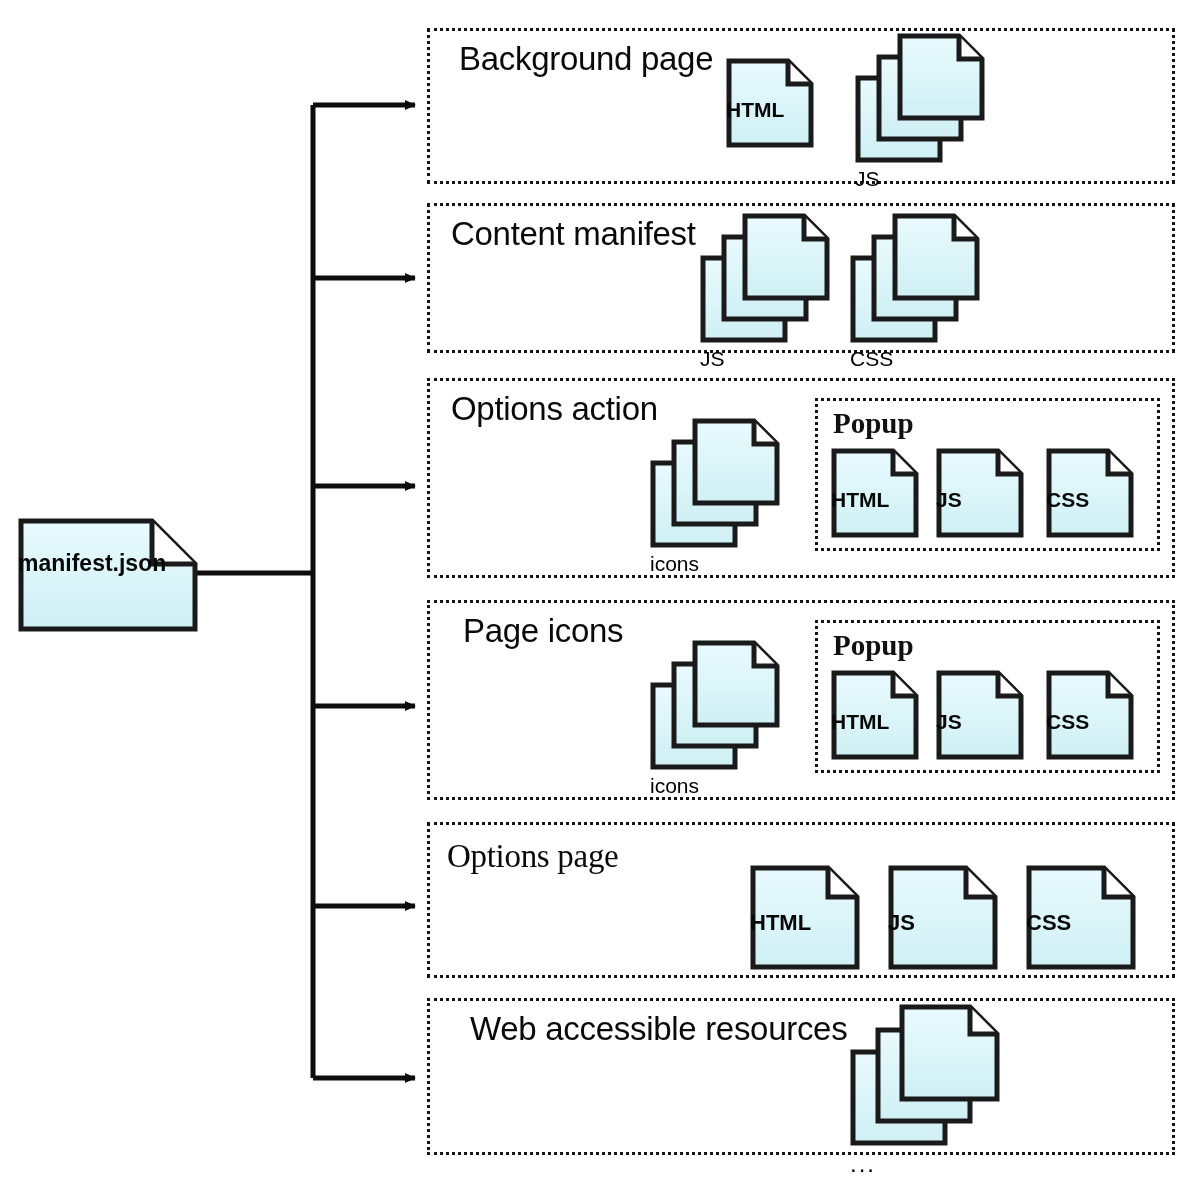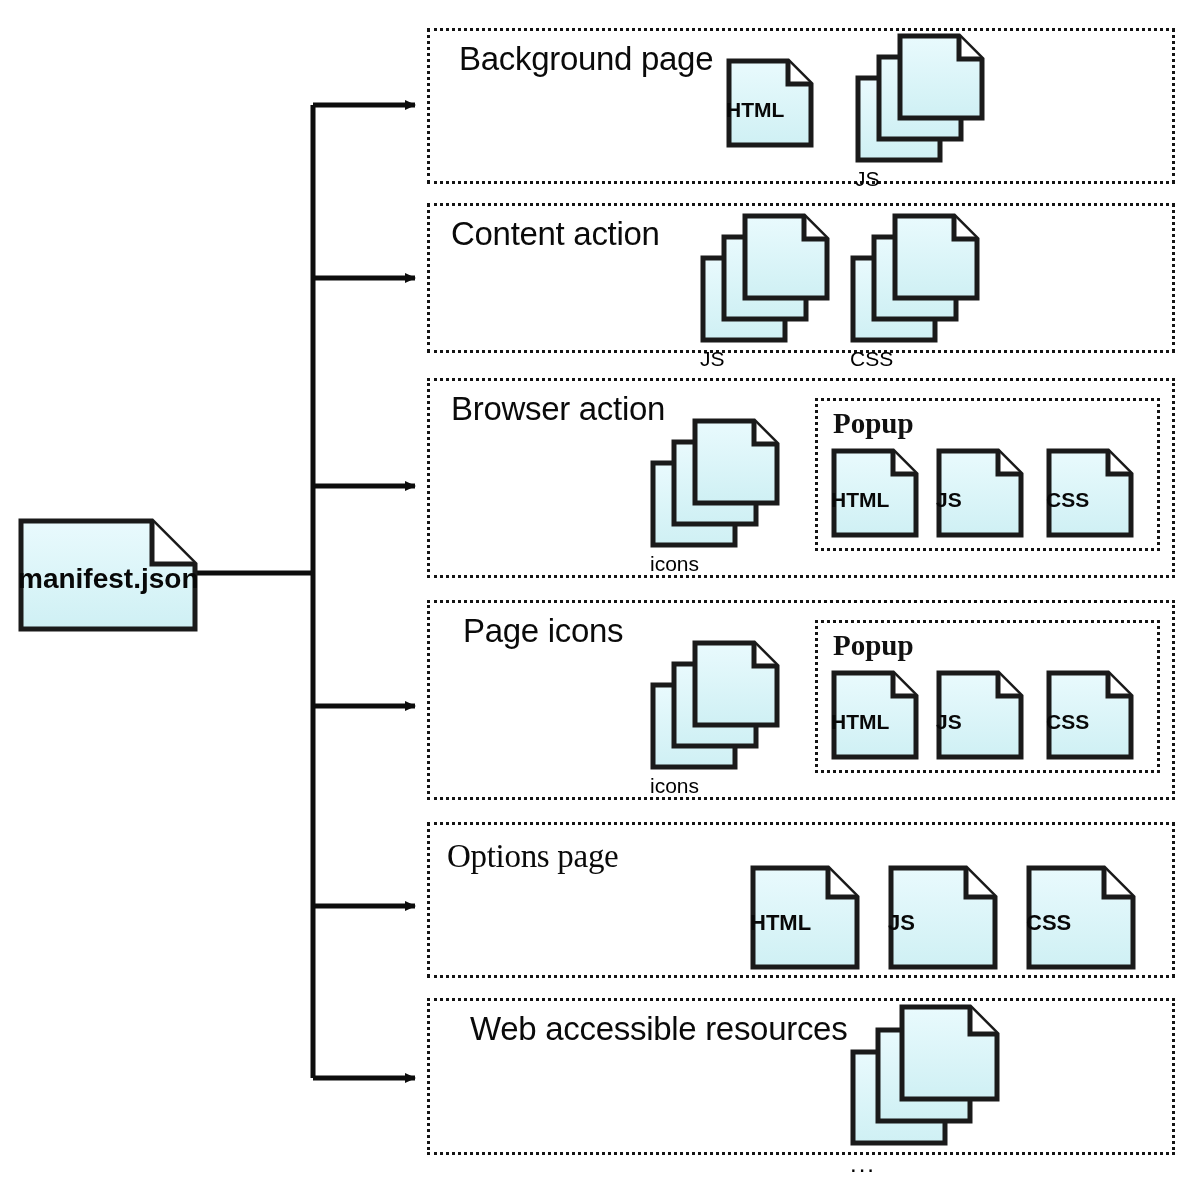--- a/index.html
+++ b/index.html
@@ -90,21 +90,21 @@
     <svg width="180" height="114" viewBox="0 0 180 114">
       <defs>
         <linearGradient id="gManifest" x1="0" y1="0" x2="0" y2="1">
           <stop offset="0" stop-color="#e9fafd"></stop>
           <stop offset="1" stop-color="#cff0f4"></stop>
         </linearGradient>
       </defs>
       <path d="M3,3 H134 L177,46 V111 H3 Z" fill="url(#gManifest)" stroke="#1a1a1a" stroke-width="5" stroke-linejoin="miter"></path>
       <path d="M134,3 V46 H177" fill="#ffffff" stroke="#1a1a1a" stroke-width="5" stroke-linejoin="miter"></path>
     </svg>
-    <div class="doc-label" style="top:45px;font-size:28px;">manifest.json</div>
+    <div class="doc-label" style="top:32px;font-size:23px;">manifest.json</div>
   </div>
 
   <div class="section" style="left:427px;top:28px;width:748px;height:156px;">
   </div>
   <div class="section-title" style="left:451px;top:41px;margin-left:8px;">Background page</div>
 
   <div class="doc" style="left:726px;top:58px;width:88px;height:90px;">
     <svg width="88" height="90" viewBox="0 0 88 90">
       <defs>
         <linearGradient id="gD1" x1="0" y1="0" x2="0" y2="1">
@@ -129,21 +129,21 @@
       <path d="M3,45 H85 V127 H3 Z" fill="url(#gS1)" stroke="#1a1a1a" stroke-width="5" stroke-linejoin="miter"></path>
       <path d="M24,24 H106 V106 H24 Z" fill="url(#gS1)" stroke="#1a1a1a" stroke-width="5" stroke-linejoin="miter"></path>
       <path d="M45,3 H104 L127,26 V85 H45 Z" fill="url(#gS1)" stroke="#1a1a1a" stroke-width="5" stroke-linejoin="miter"></path>
       <path d="M104,3 V26 H127" fill="#ffffff" stroke="#1a1a1a" stroke-width="5" stroke-linejoin="miter"></path>
     </svg>
     <div class="doc-label" style="top:32px;left:45px;width:82px;font-size:21px;">JS</div>
   </div>
 
   <div class="section" style="left:427px;top:203px;width:748px;height:150px;">
   </div>
-  <div class="section-title" style="left:451px;top:216px;">Content action</div>
+  <div class="section-title" style="left:451px;top:216px;">Content manifest</div>
 
   <div class="stack" style="left:700px;top:213px;width:130px;height:130px;">
     <svg width="130" height="130" viewBox="0 0 130 130">
       <defs>
         <linearGradient id="gS2" x1="0" y1="0" x2="0" y2="1">
           <stop offset="0" stop-color="#e9fafd"></stop>
             <stop offset="1" stop-color="#cff0f4"></stop>
         </linearGradient>
       </defs>
       <path d="M3,45 H85 V127 H3 Z" fill="url(#gS2)" stroke="#1a1a1a" stroke-width="5" stroke-linejoin="miter"></path>
@@ -165,21 +165,21 @@
       <path d="M3,45 H85 V127 H3 Z" fill="url(#gS3)" stroke="#1a1a1a" stroke-width="5" stroke-linejoin="miter"></path>
       <path d="M24,24 H106 V106 H24 Z" fill="url(#gS3)" stroke="#1a1a1a" stroke-width="5" stroke-linejoin="miter"></path>
       <path d="M45,3 H104 L127,26 V85 H45 Z" fill="url(#gS3)" stroke="#1a1a1a" stroke-width="5" stroke-linejoin="miter"></path>
       <path d="M104,3 V26 H127" fill="#ffffff" stroke="#1a1a1a" stroke-width="5" stroke-linejoin="miter"></path>
     </svg>
     <div class="doc-label" style="top:32px;left:45px;width:82px;font-size:21px;">CSS</div>
   </div>
 
   <div class="section" style="left:427px;top:378px;width:748px;height:200px;">
   </div>
-  <div class="section-title" style="left:451px;top:391px;">Browser action</div>
+  <div class="section-title" style="left:451px;top:391px;">Options action</div>
 
   <div class="stack" style="left:650px;top:418px;width:130px;height:130px;">
     <svg width="130" height="130" viewBox="0 0 130 130">
       <defs>
         <linearGradient id="gS4" x1="0" y1="0" x2="0" y2="1">
           <stop offset="0" stop-color="#e9fafd"></stop>
             <stop offset="1" stop-color="#cff0f4"></stop>
         </linearGradient>
       </defs>
       <path d="M3,45 H85 V127 H3 Z" fill="url(#gS4)" stroke="#1a1a1a" stroke-width="5" stroke-linejoin="miter"></path>

